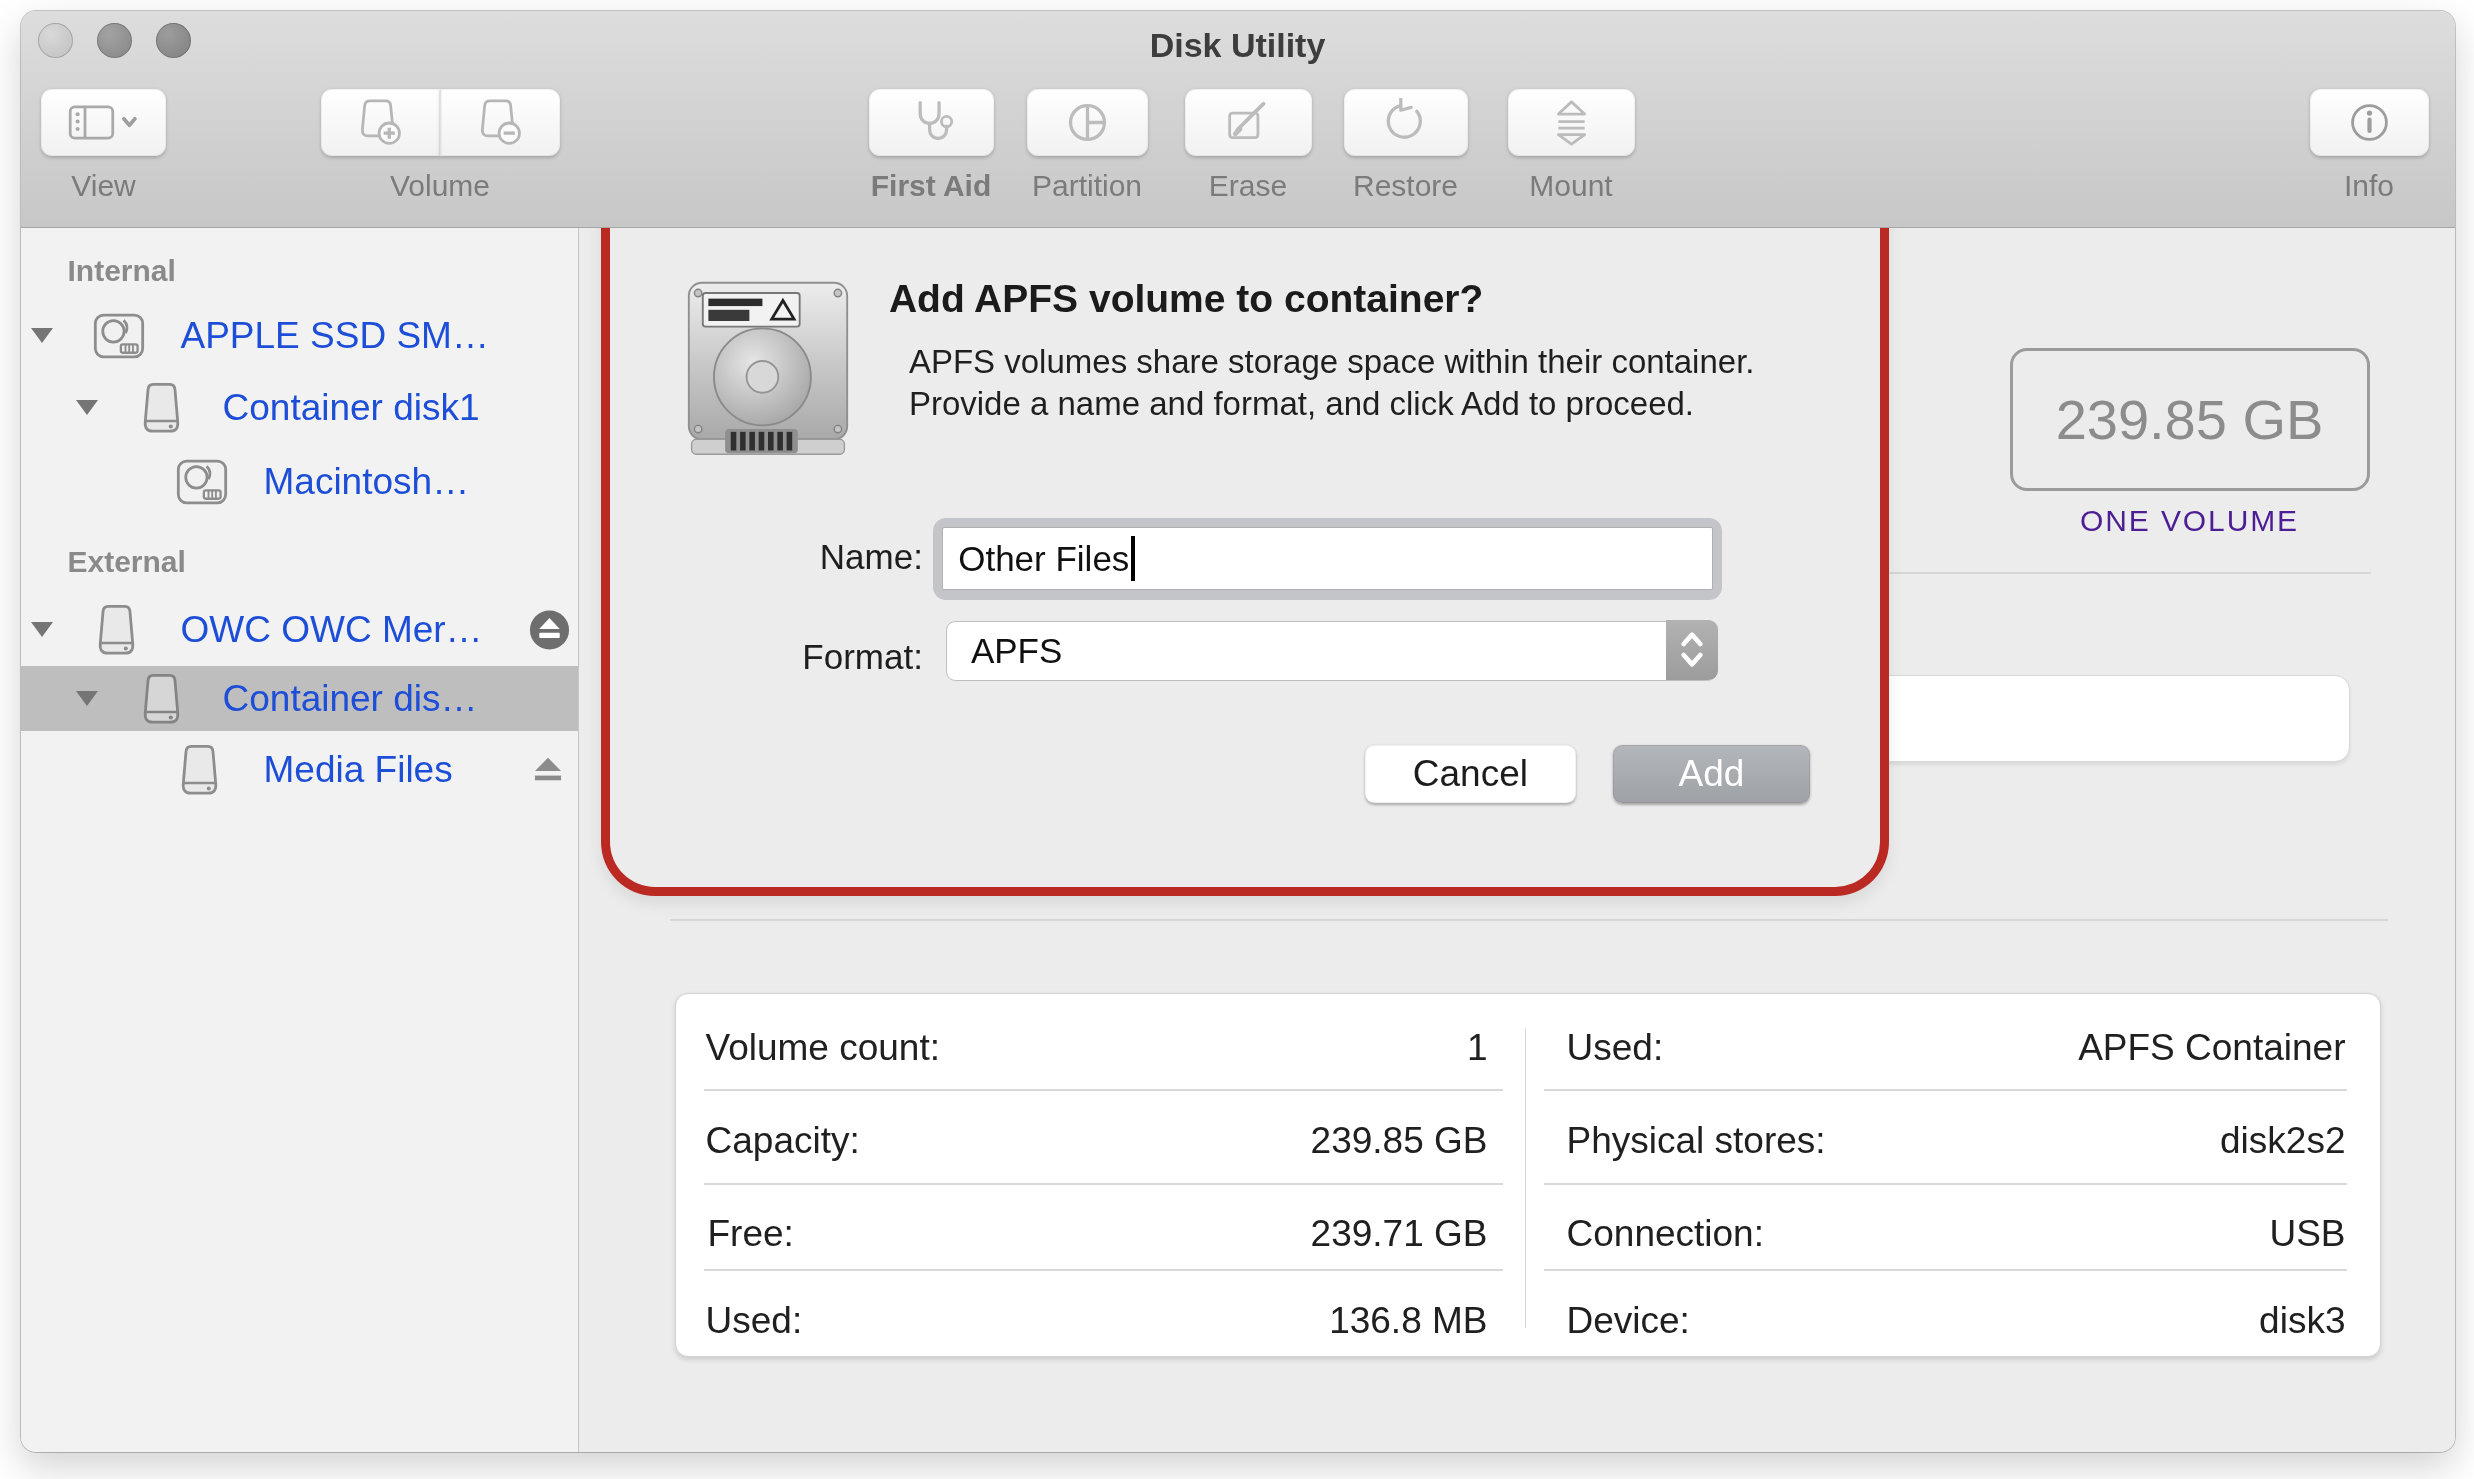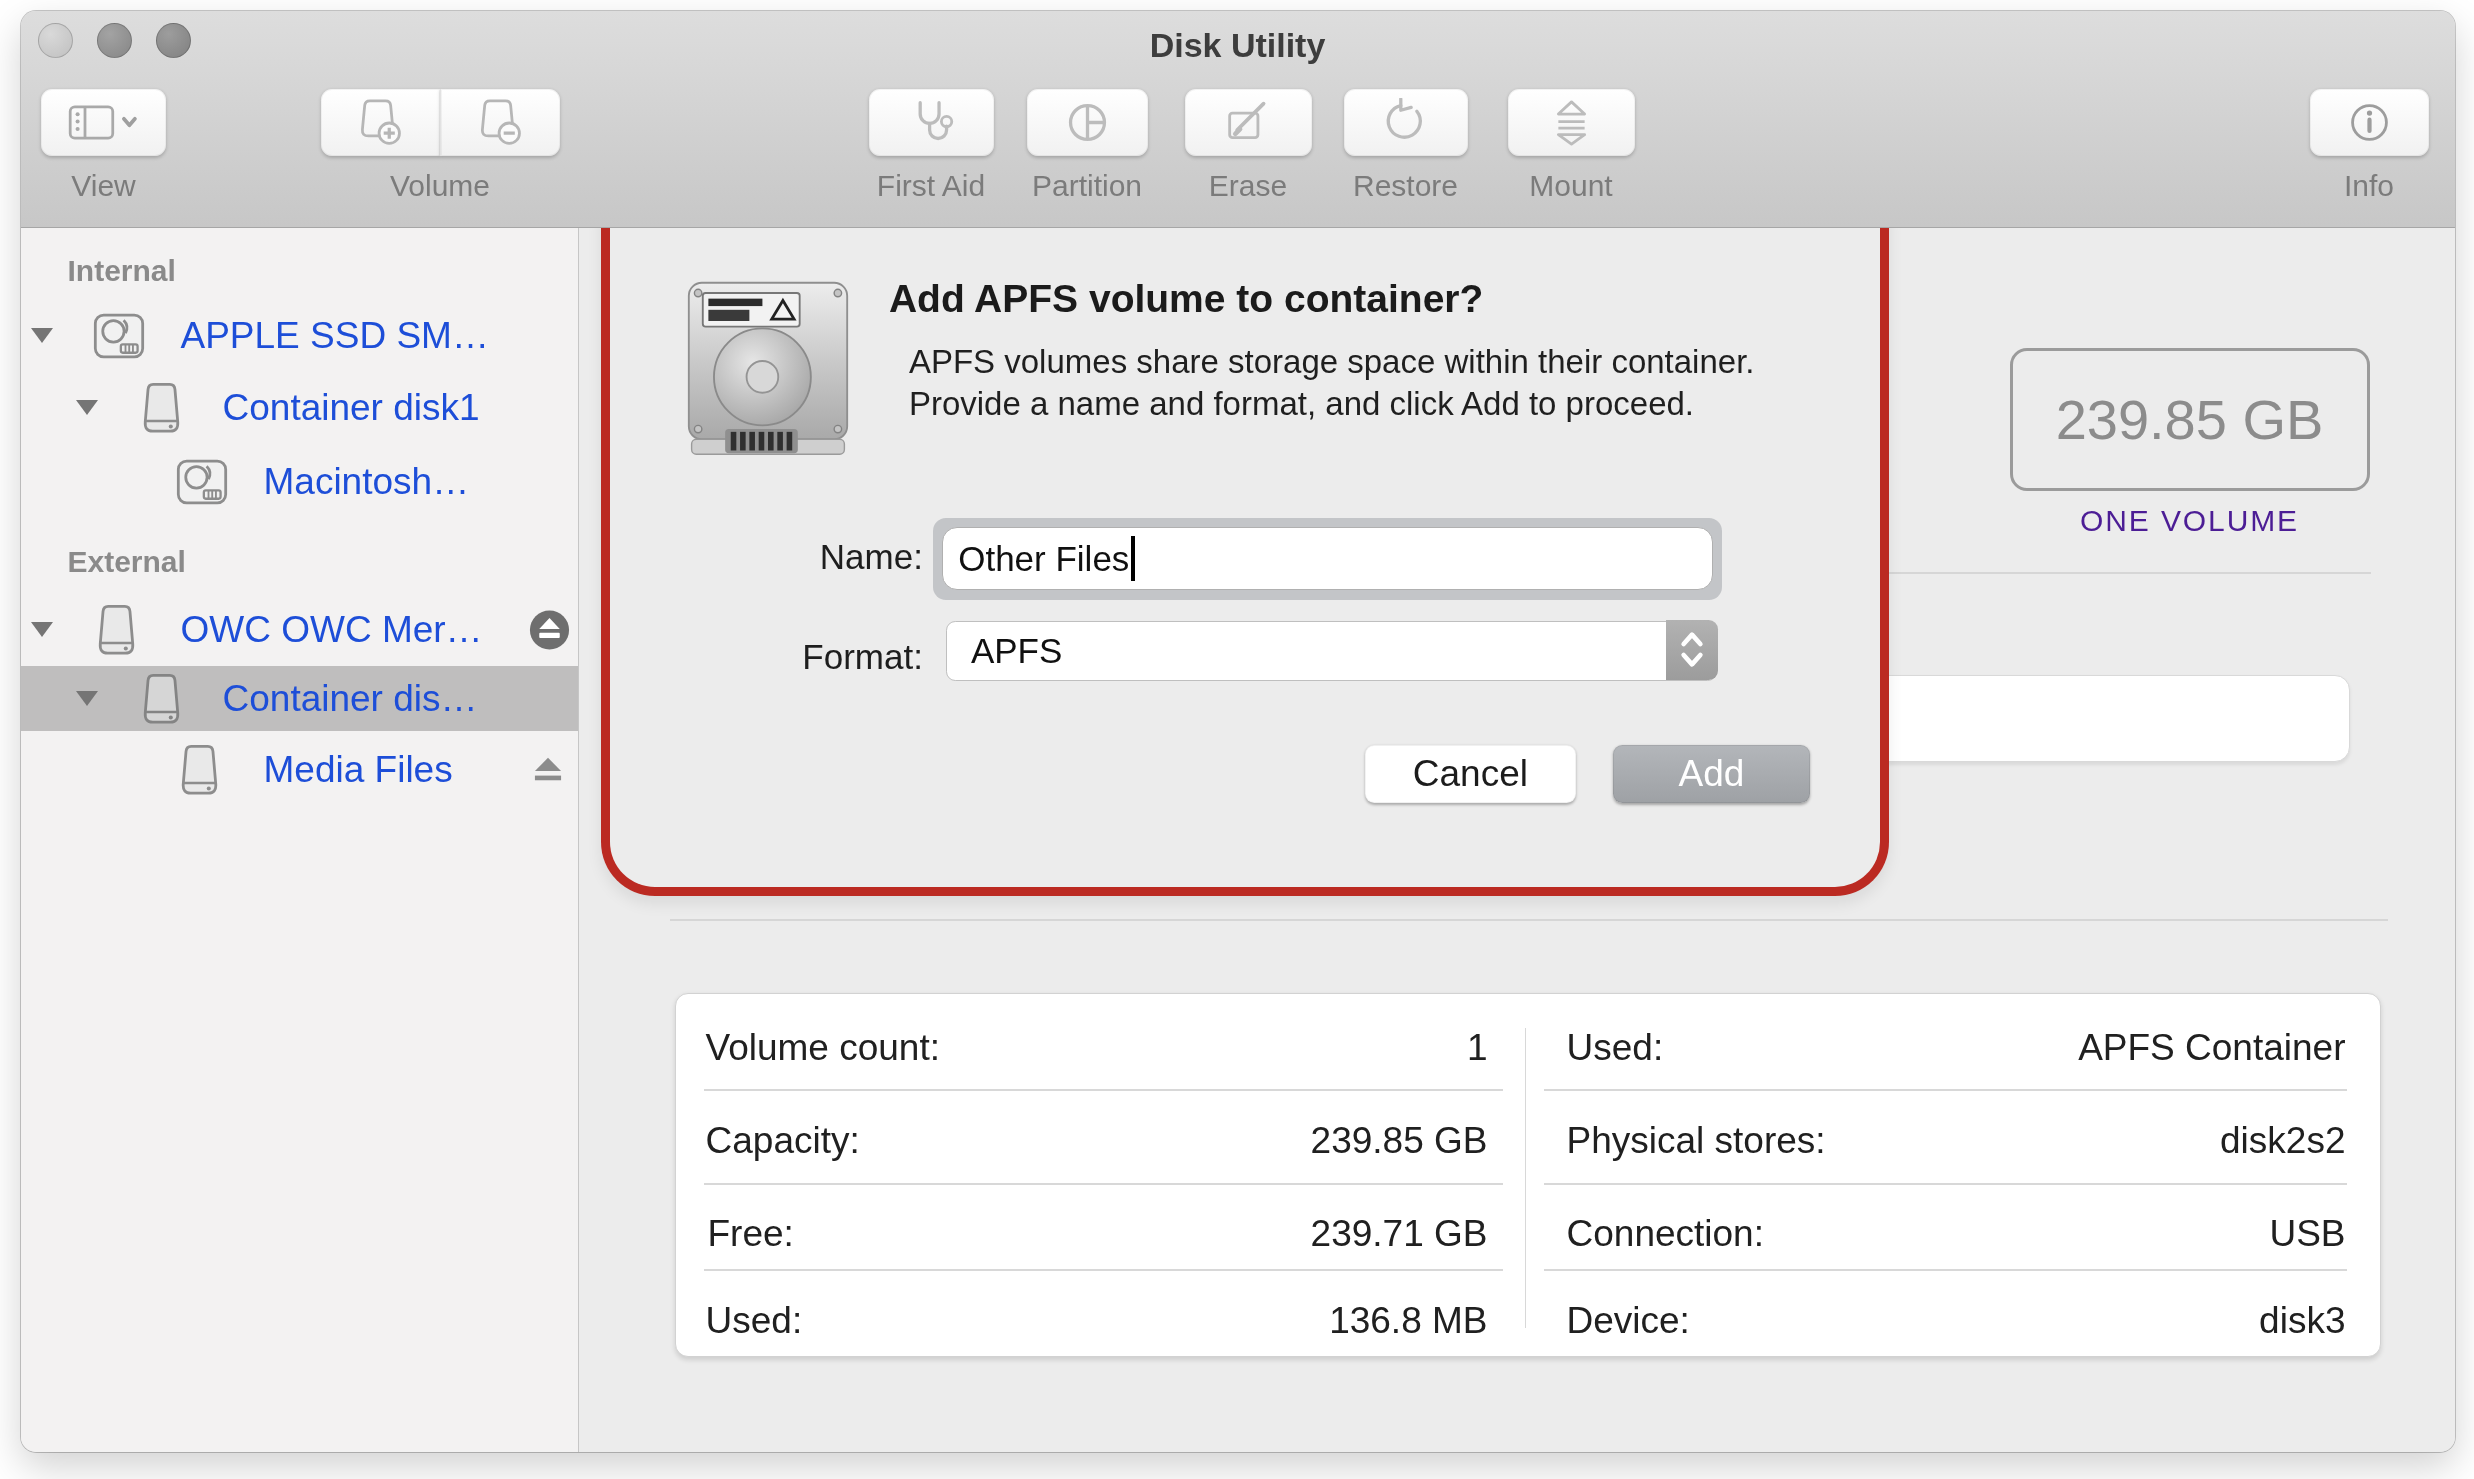--- a/index.html
+++ b/index.html
@@ -34,21 +34,21 @@
     display:flex; align-items:center; justify-content:center;
   }
   .tseg { display:flex; }
   .tseg .tbtn { border-radius:0; flex:1; }
   .tseg .tbtn:first-child { border-radius:11.2px 0 0 11.2px; }
   .tseg .tbtn:last-child  { border-radius:0 11.2px 11.2px 0; border-left:1.9px solid #e2e2e2; }
   .tlabel { margin-top:13px; font-size:30px; color:#7b7b7b; }
 
   .ti-view    { left:20.5px;   width:125px; }
   .ti-volume  { left:300px;  width:239px; }
-  .ti-firstaid{ left:848px;  width:125px; }
+  .ti-firstaid{ left:848px;  width:125px;font-weight:bold; }
   .ti-partition{ left:1006px; width:121px; }
   .ti-erase   { left:1164px; width:127px; }
   .ti-restore { left:1323px; width:124px; }
   .ti-mount   { left:1487px; width:127px; }
   .ti-info    { left:2289px; width:119px; }
 
   
   .main { position:absolute; left:0; top:217px; width:100%; height:1406px; display:flex; }
   .sidebar { position:relative; width:558px; height:100%; background:#f3f2f2;
              border-right:1.9px solid #c6c6c6; flex:none; }
@@ -96,21 +96,21 @@
            background:#ececec; border:9.3px solid #bb2a22; border-top:none;
            border-radius:0 0 54px 54px; box-shadow:0 7.5px 15px rgba(0,0,0,0.08); }
   .drive-img { position:absolute; left:74px; top:70px; line-height:0; }
   .dtitle { position:absolute; left:279px; top:67px; font-size:39px; font-weight:bold; color:#1b1b1b; }
   .dbody { position:absolute; left:279px; top:131px; font-size:33px; color:#1f1f1f; line-height:42px;margin-left:20px; }
   .flabel { position:absolute; left:56px; width:257px; text-align:right; font-size:35px; color:#1e1e1e; }
   .fl-name { top:327px; } .fl-format { top:427px; }
   .namering { position:absolute; left:323px; top:308px; width:789px; height:82px;
               background:#c3c5c8; border-radius:13px; padding:9.3px; }
   .nameinner { width:100%; height:100%; background:#ffffff; border:0.9px solid #b0b0b0;
-               border-radius:15px; display:flex; align-items:center; padding-left:15px;
+               border-radius:2px; display:flex; align-items:center; padding-left:15px;
                font-size:35px; color:#101010; }
   .caret { display:inline-block; width:3.7px; height:45px; background:#000; margin-left:1.9px; }
   .popup { position:absolute; left:336px; top:411px; width:771px; height:60px;
            background:#ffffff; border:1.9px solid #bfbfbf; border-radius:9.3px;
            display:flex; align-items:center; padding-left:24px;
            font-size:35px; color:#101010; }
   .stepper { position:absolute; right:-1.9px; top:-1.9px; width:52px; height:60px;
              background:linear-gradient(#b2b2b2,#9c9c9c); border-radius:0 9.3px 9.3px 0;
              display:flex; align-items:center; justify-content:center; }
   .dbtn { position:absolute; top:535px; height:58px; border-radius:9.3px;

